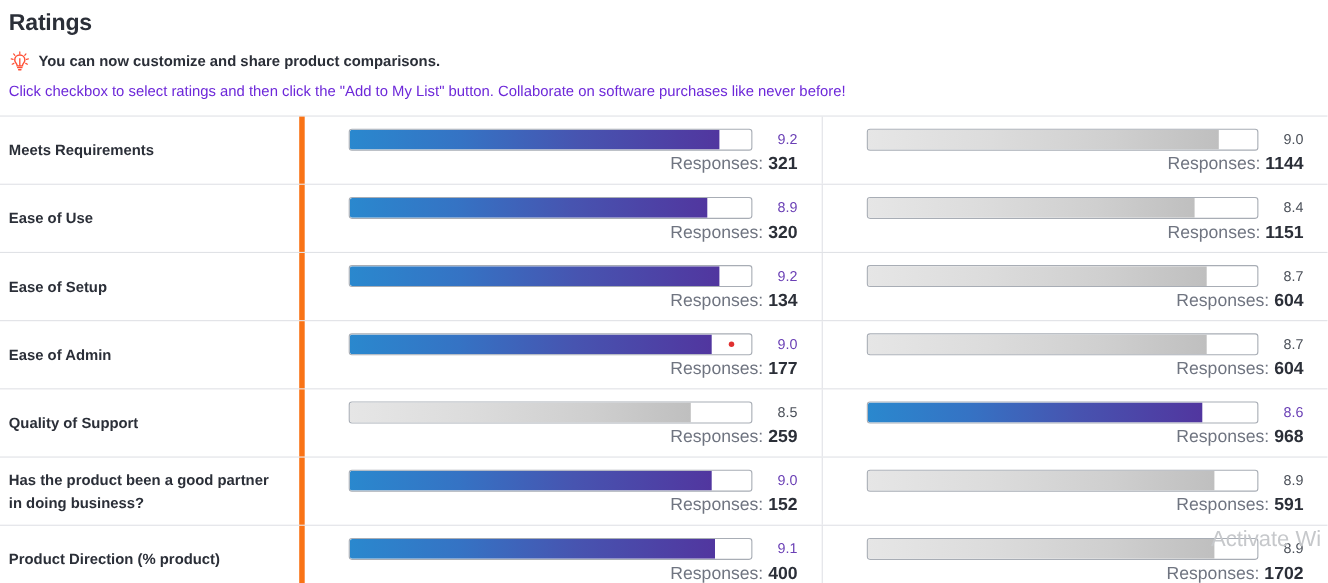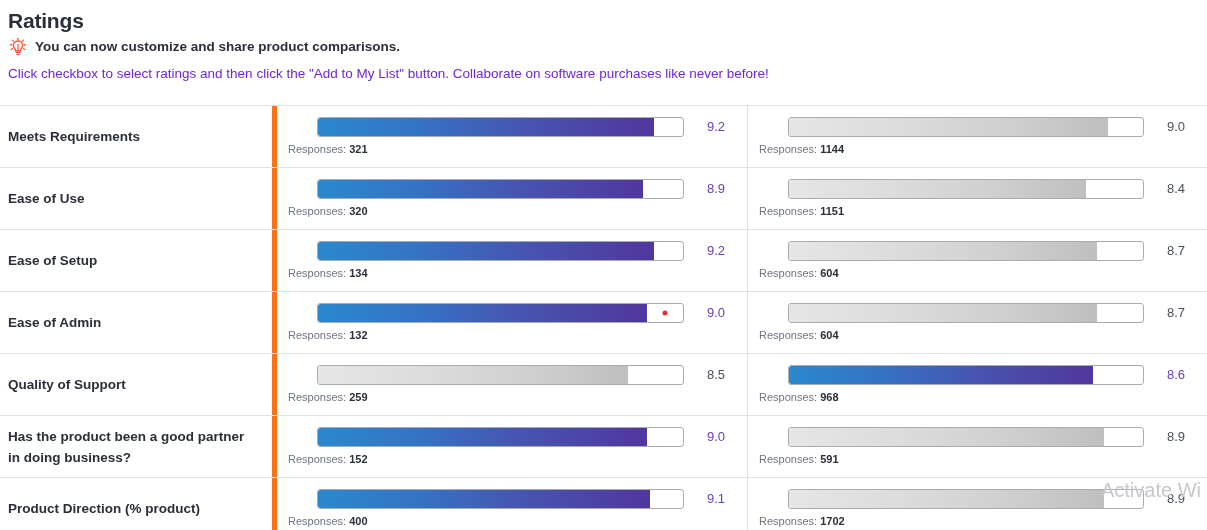--- a/index.html
+++ b/index.html
@@ -29,21 +29,21 @@
     font-size: 21px;
     font-weight: bold;
     color: #2b2f38;
     letter-spacing: -0.2px;
     line-height: 26px;
   }
 
   .tip-row {
     display: flex;
     align-items: center;
-    margin-top: 3px;
+    margin-top: 12px;
     gap: 7px;
   }
 
   .bulb-icon {
     width: 20px;
     height: 20px;
     flex: 0 0 20px;
     display: block;
   }
 
@@ -147,22 +147,22 @@
     font-size: 13px;
     line-height: 16px;
     white-space: nowrap;
   }
 
   .bar-score.accent { color: #6a3fb5; }
   .bar-score.muted  { color: #4b5059; }
 
   .responses {
     margin-top: 5px;
-    text-align: left;
-    font-size: 11px;
+    text-align: right;
+    font-size: 16px;
     color: #6f7480;
     line-height: 15px;
     white-space: nowrap;
   }
 
   .responses b {
     color: #2b2f38;
     font-weight: bold;
   }
 
@@ -308,21 +308,21 @@
           <span class="label-text">Ease of Admin</span>
         </div>
         <div class="cell-bar">
           <div class="bar-line">
             <div class="bar-track">
               <div class="bar-fill accent" style="width: 90%;"></div>
               <span class="cursor-dot" style="left: 95%;"></span>
             </div>
             <span class="bar-score accent">9.0</span>
           </div>
-          <div class="responses"><span>Responses: </span><b>132</b></div>
+          <div class="responses"><span>Responses: </span><b>177</b></div>
         </div>
         <div class="cell-bar col-b">
           <div class="bar-line">
             <div class="bar-track">
               <div class="bar-fill muted" style="width: 87%;"></div>
             </div>
             <span class="bar-score muted">8.7</span>
           </div>
           <div class="responses"><span>Responses: </span><b>604</b></div>
         </div>

